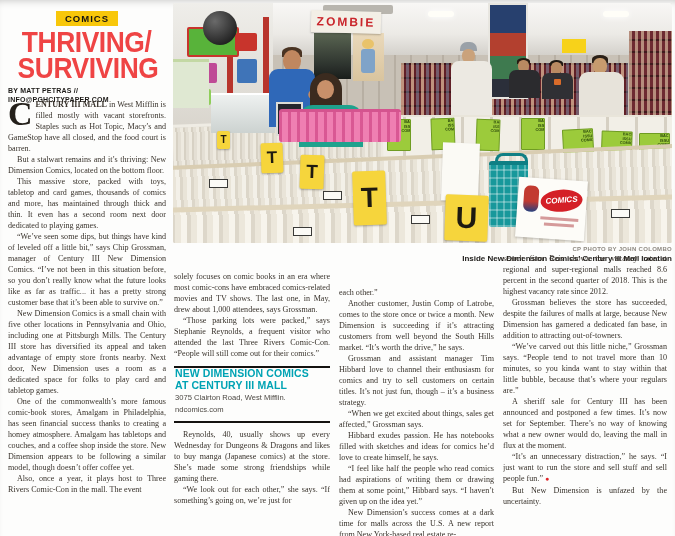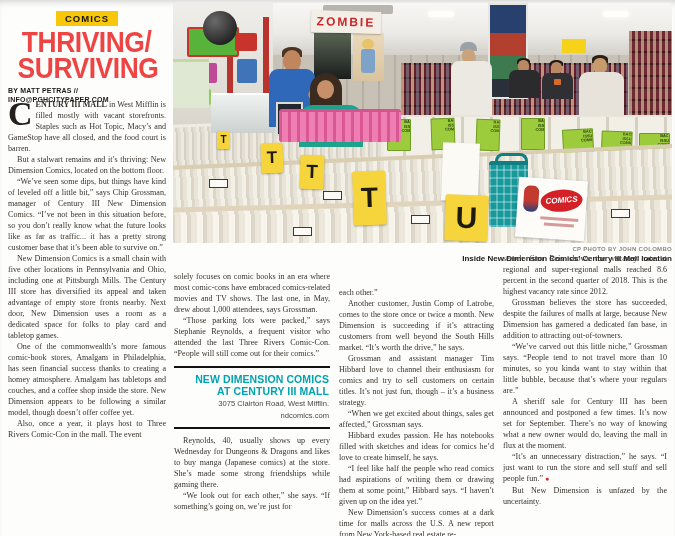--- a/index.html
+++ b/index.html
@@ -23,21 +23,21 @@
   .dropcap{float:left;font-size:34px;line-height:27px;font-weight:bold;color:#24201b;
            margin:1px 3px 0 0;}
   .lead b{font-weight:bold;}
   #col1{left:8px;top:99px;width:158px;height:437px;overflow:hidden;}
   #col2{left:174px;top:271px;width:156px;height:265px;overflow:hidden;}
   #col3{left:339px;top:287px;width:155px;height:265px;overflow:hidden;}
   #col4{left:503px;top:253px;width:164px;height:265px;overflow:hidden;}
   .endmark{color:#e02428;font-size:7px;}
   
   .infobox{border-top:2px solid #141210;border-bottom:2px solid #141210;
-           margin:7px 0 6px;padding:6px 1px 7px;text-align:right;
+           margin:7px 0 6px;padding:0 1px 7px;text-align:left;
            font-family:"Liberation Sans",sans-serif;}
   .infobox .t{color:#00a3b4;font-weight:bold;font-size:10.5px;line-height:11.5px;letter-spacing:.1px;}
   .infobox .a{color:#4c4843;font-size:7.6px;line-height:9.5px;margin-top:2px;}
   
   .capwrap{position:absolute;left:340px;top:246px;width:332px;text-align:right;
            font-family:"Liberation Sans",sans-serif;}
   .credit{color:#8d8880;font:bold 6px/7px "Liberation Sans",sans-serif;letter-spacing:.3px;}
   .caption{color:#1b1916;font:bold 8px/10px "Liberation Sans",sans-serif;margin-top:1px;}
   
   .photo{position:absolute;left:173px;top:3px;width:499px;height:240px;overflow:hidden;
@@ -259,20 +259,21 @@
   </div>
 
   <div class="capwrap">
     <div class="credit">CP PHOTO BY JOHN COLOMBO</div>
     <div class="caption">Inside New Dimension Comics’ Century III Mall location</div>
   </div>
 
   <div id="col1" class="col">
     <p class="lead"><span class="dropcap">C</span><b>ENTURY III MALL</b><span> in West Mifflin is filled mostly with vacant storefronts. Staples such as Hot Topic, Macy’s and GameStop have all closed, and the food court is barren.</span></p>
     <p class="ind">But a stalwart remains and it’s thriving: New Dimension Comics, located on the bottom floor.</p>
+    <p class="ind">This massive store, packed with toys, tabletop and card games, thousands of comics and more, has maintained through thick and thin. It even has a second room next door dedicated to playing games.</p>
     <p class="ind">“We’ve seen some dips, but things have kind of leveled off a little bit,” says Chip Grossman, manager of Century III New Dimension Comics. “I’ve not been in this situation before, so you don’t really know what the future looks like as far as traffic... it has a pretty strong customer base that it’s been able to survive on.”</p>
     <p class="ind">New Dimension Comics is a small chain with five other locations in Pennsylvania and Ohio, including one at Pittsburgh Mills. The Century III store has diversified its appeal and taken advantage of empty store fronts nearby. Next door, New Dimension uses a room as a dedicated space for folks to play card and tabletop games.</p>
     <p class="ind">One of the commonwealth’s more famous comic-book stores, Amalgam in Philadelphia, has seen financial success thanks to creating a homey atmosphere. Amalgam has tabletops and couches, and a coffee shop inside the store. New Dimension appears to be following a similar model, though doesn’t offer coffee yet.</p>
     <p class="ind">Also, once a year, it plays host to Three Rivers Comic-Con in the mall. The event</p>
   </div>
 
   <div id="col2" class="col">
     <p>solely focuses on comic books in an era where most comic-cons have embraced comics-related movies and TV shows. The last one, in May, drew about 1,000 attendees, says Grossman.</p>
     <p class="ind">“Those parking lots were packed,” says Stephanie Reynolds, a frequent visitor who attended the last Three Rivers Comic-Con. “People will still come out for their comics.”</p>
     <div class="infobox">

